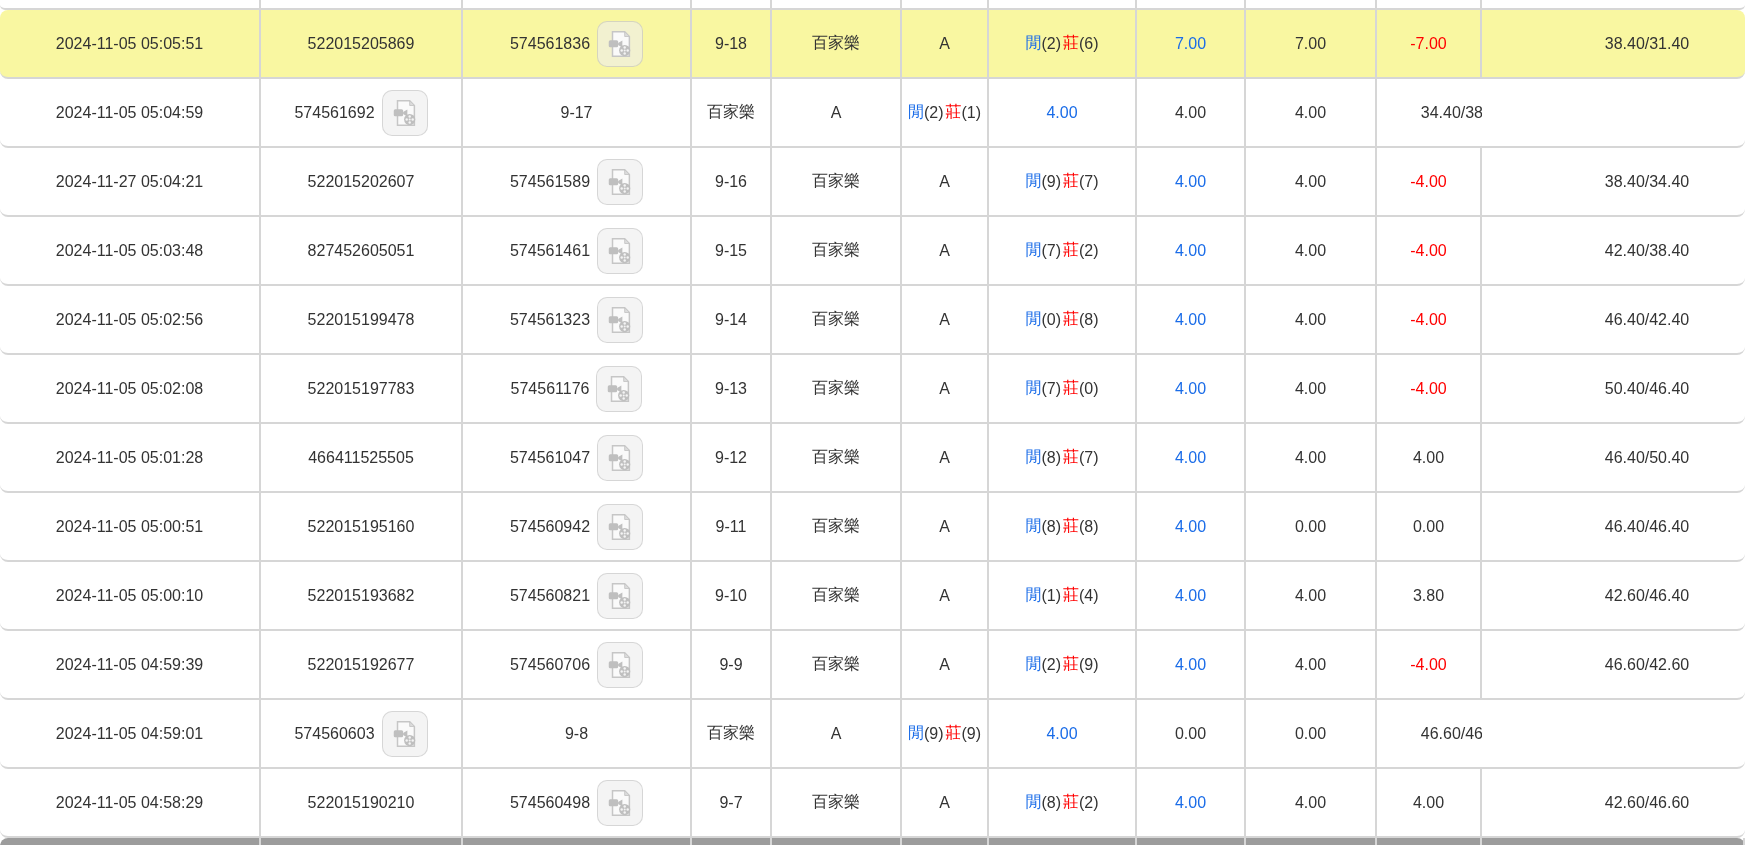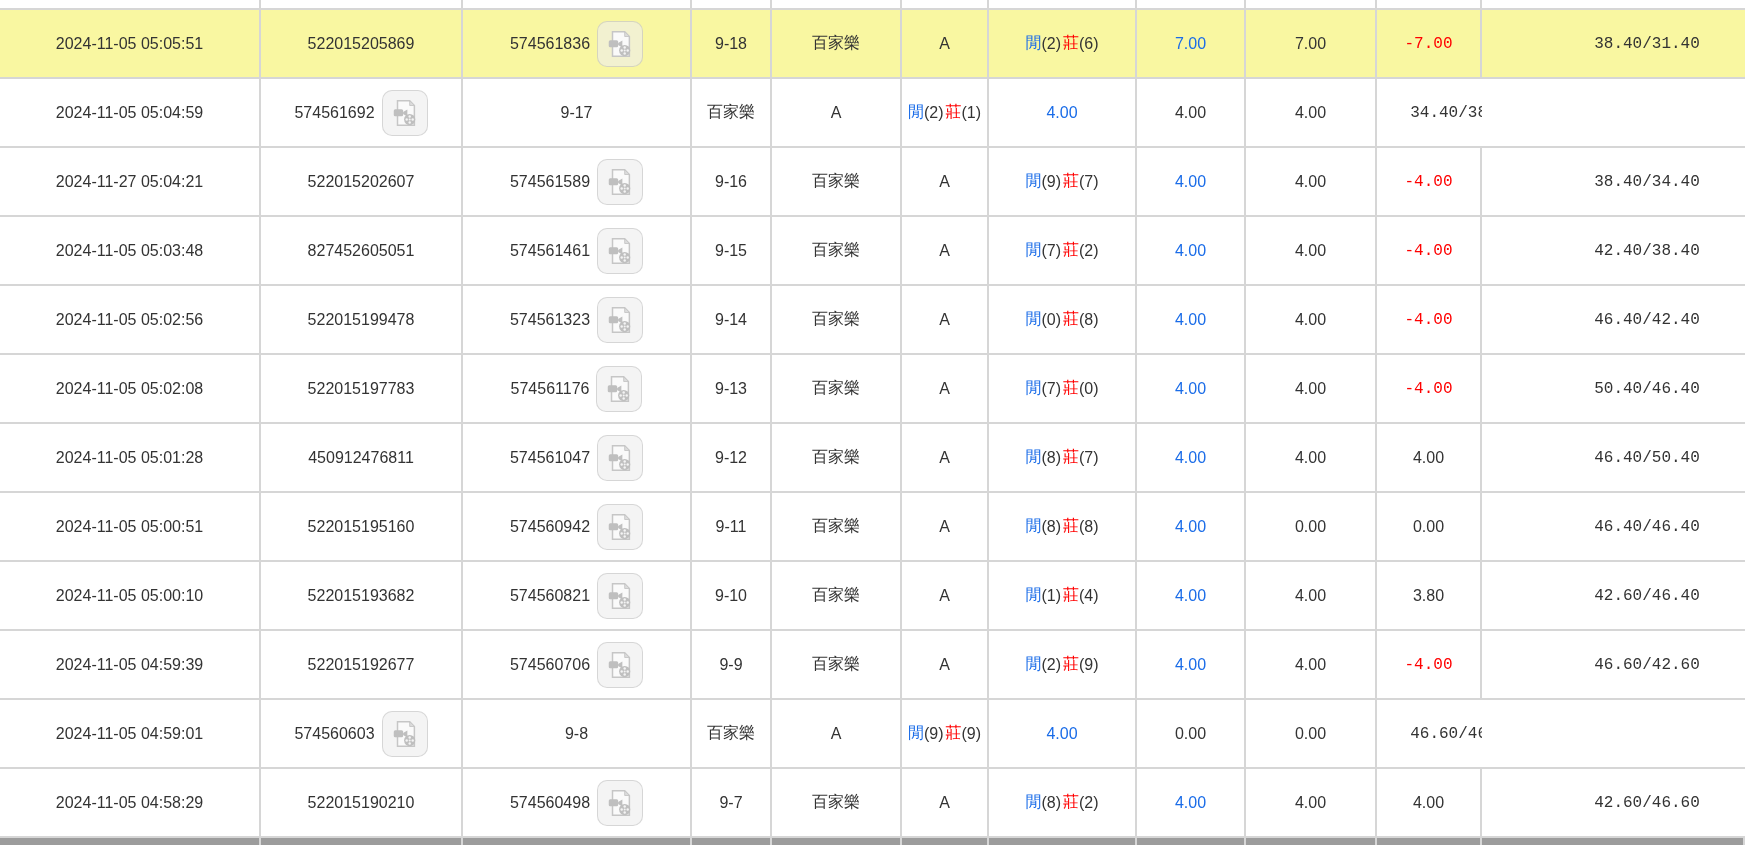--- a/index.html
+++ b/index.html
@@ -16,20 +16,21 @@
     background: #ffffff;
   }
   .tbl {
     width: 1745px;
   }
   .row {
     display: grid;
     grid-template-columns: 261px 202px 229px 80px 130px 87px 148px 109px 131px 105px 1fr;
     border-bottom: 2px solid #d6d6d6;
     background: #ffffff;
+    border-radius: 8px;
   }
   .row.partial {
     height: 8px;
   }
   .row.data-row {
     height: 67px;
   }
   .row.data-row.highlight {
     background: #f9f7a1;
   }
@@ -48,24 +49,23 @@
     white-space: nowrap;
     overflow: hidden;
     box-sizing: border-box;
     gap: 7px;
   }
   .cell:last-child {
     border-right: none;
   }
   .cell.balance {
     padding-left: 67px;
-    font-family: Liberation Mono, monospace;
   }
   .blue { color: #1a6ce8; }
-  .neg  { color: #ff0000; font-family: Liberation Mono, monospace; }
+  .neg  { color: #ff0000; }
   .result-player { color: #1a6ce8; }
   .result-banker { color: #ff0000; }
   .result-pts { color: #333333; }
   .result-gap { width: 2px; display: inline-block; }
   .footer-row .cell {
     color: #ffffff;
     font-weight: bold;
     border-right: 2px solid #d6d6d6;
   }
   .footer-row .cell.neg { color: #ff1414; }
@@ -321,21 +321,21 @@
             <span class="result-banker">莊</span>
             <span class="result-pts">(0)</span>
     </div>
     <div class="cell blue">4.00</div>
     <div class="cell">4.00</div>
     <div class="cell winloss neg">-4.00</div>
     <div class="cell balance">50.40/46.40</div>
   </div>
         <div class="row data-row">
     <div class="cell">2024-11-05 05:01:28</div>
-    <div class="cell">450912476811</div>
+    <div class="cell">466411525505</div>
     <div class="cell">
       <span>574561047</span>
       <button class="video-btn">
         <span>
           <svg width="30" height="30" viewBox="0 0 32 32" aria-hidden="true">
             <path d="M8 3 h13 l5 5 v21 h-18 z" fill="#fafafa" stroke="#c6c6c6" stroke-width="1.6"></path>
             <path d="M21 3 l5 5 h-5 z" fill="#dcdcdc" stroke="#c6c6c6" stroke-width="1"></path>
             <rect x="4" y="12" width="10" height="7.5" rx="1.6" fill="#bfbfbf"></rect>
             <path d="M14 14.8 L18.5 12.2 L18.5 19.6 L14 17 Z" fill="#bfbfbf"></path>
             <circle cx="21" cy="23" r="6" fill="#bfbfbf"></circle>

